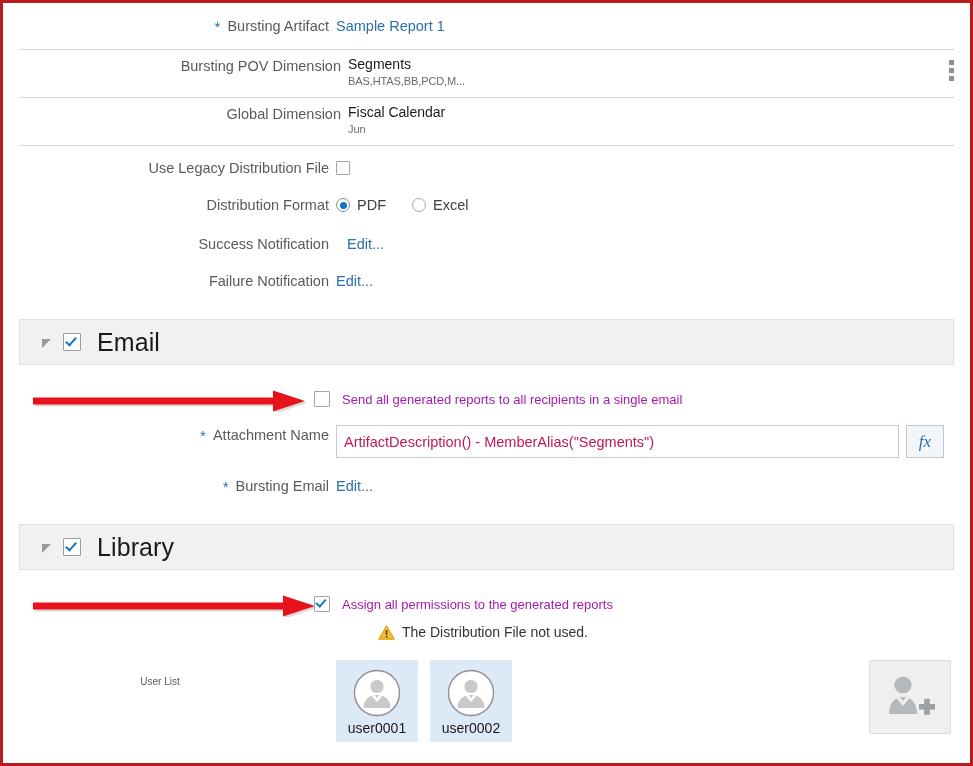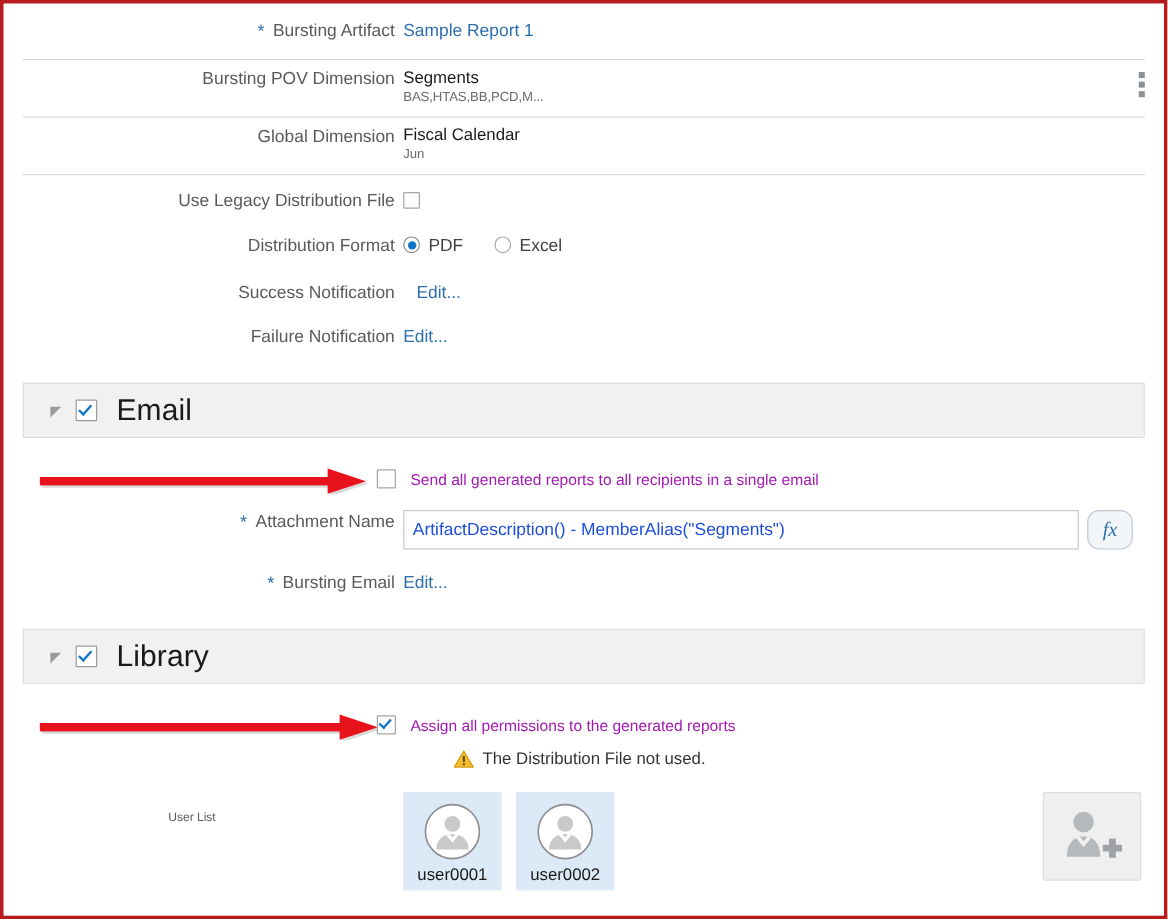--- a/index.html
+++ b/index.html
@@ -67,21 +67,21 @@
     color: #2c6fad;
     font-size: 14.5px;
     cursor: pointer;
   }
   .rule {
     border-bottom: 1px solid #d8d8d8;
   }
 
   .row-artifact { padding: 3px 0 7px 0; }
   .row-pov, .row-global {
-    padding: 6px 0 8px 0;
+    padding: 6px 0 8px 12px;
   }
   .val-main {
     font-weight: normal;
     font-size: 14px;
     color: #1a1a1a;
     line-height: 17px;
   }
   .val-sub {
     font-size: 11px;
     color: #6b6b6b;
@@ -240,40 +240,40 @@
     align-items: stretch;
   }
   .text-input {
     width: 563px;
     height: 33px;
     box-sizing: border-box;
     border: 1px solid #c4c9ce;
     background: #fff;
     font-family: "Liberation Sans", sans-serif;
     font-size: 14.5px;
-    color: #1d4ed8;
+    color: #be185d;
     padding: 0 7px;
     outline: none;
   }
   .fx-btn {
     width: 38px;
     height: 33px;
     margin-left: 7px;
     box-sizing: border-box;
     border: 1px solid #bfc6cd;
     background: #f3f6f9;
     color: #2c6fad;
     font-style: italic;
     font-family: "Liberation Serif", serif;
     font-size: 17px;
     display: flex;
     align-items: center;
     justify-content: center;
     cursor: pointer;
-    border-radius: 10px;
+    border-radius: 0;
   }
 
   
   .warn-row {
     display: flex;
     align-items: center;
     margin-left: 375px;
   }
   .warn-icon {
     width: 17px;

